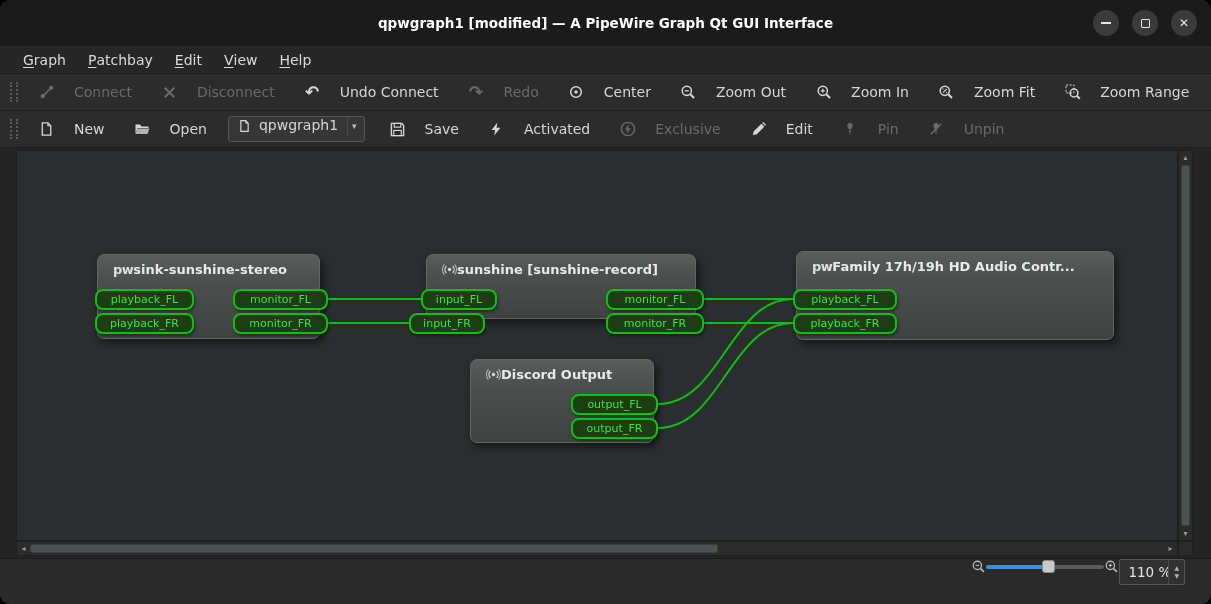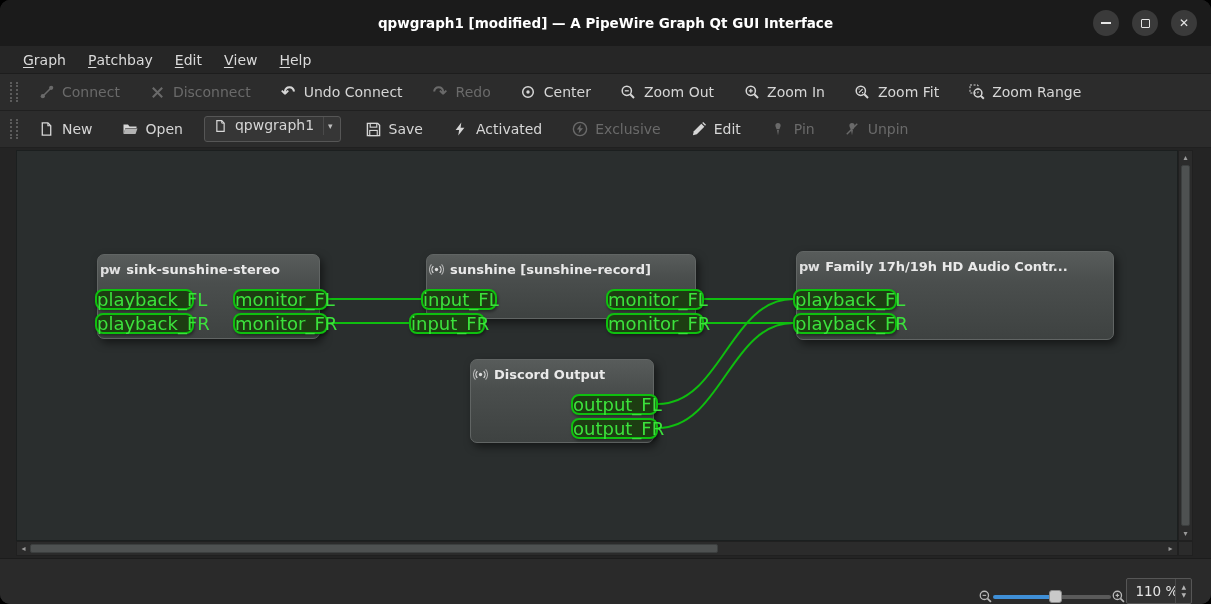--- a/index.html
+++ b/index.html
@@ -15,53 +15,53 @@
   .max-glyph { width:9px; height:9px; border:1.5px solid #e6e6e6; border-radius:1px; display:block; }
 
   
   .menubar { height:28px; background:#262626; display:flex; align-items:stretch; padding-left:12px; border-bottom:1px solid #1d1d1d; flex:none; }
   .menu-item { display:flex; align-items:center; padding:0 11px; color:#dadada; font-size:14px; }
   .accel { text-decoration:underline; text-underline-offset:2px; }
 
   
   .toolbar { height:37px; background:#2c2c2c; display:flex; align-items:center; border-bottom:1px solid #202020; padding-left:8px; flex:none; }
   .grip { width:8px; height:20px; border-left:2px dotted #5c5c5c; border-right:2px dotted #5c5c5c; margin:0 10px 0 2px; }
-  .tb-btn { display:flex; align-items:center; gap:7px; padding:0 10px; margin-right:9px; height:30px; color:#d6d6d6; font-size:14px; border-radius:3px; white-space:nowrap; }
+  .tb-btn { display:flex; align-items:center; gap:19px; padding:0 10px; margin-right:9px; height:30px; color:#d6d6d6; font-size:14px; border-radius:3px; white-space:nowrap; }
   .tb-btn.disabled { color:#6a6a6a; }
   .tbi { display:flex; align-items:center; justify-content:center; width:17px; height:17px; flex:none; }
   .tbi-uni { font-size:17px; line-height:17px; font-weight:bold; }
   .combo { display:flex; align-items:flex-start; height:26px; background:#363636; border:1px solid #565656; border-radius:3px; padding:0 3px 0 7px; margin:0 14px 0 2px; color:#d6d6d6; font-size:14px; gap:6px; }
   .combo-arrow { font-size:9px; color:#bdbdbd; padding:0 4px; margin-left:3px; border-left:1px solid #4a4a4a; height:18px; display:flex; align-items:center; }
 
   
   .main { flex:1; position:relative; background:#242424; }
   .canvas-frame { position:absolute; left:16px; top:2px; right:18px; bottom:2px; }
   .canvas { position:absolute; left:0; top:0; right:15px; bottom:15px; background:#2a2e2e; border:1px solid #1b1f1f; overflow:hidden; }
 
   .node { position:absolute; border-radius:7px; background:linear-gradient(180deg,#585c5b 0%,#4a4e4d 35%,#3e4241 100%); border:1px solid #616564; box-shadow:3px 4px 8px rgba(0,0,0,.5); }
-  .node-header { display:flex; align-items:center; gap:6px; padding:7px 10px 0 2px; }
+  .node-header { display:flex; align-items:center; padding:7px 10px 0 15px; }
   .node-title { color:#e9e9e9; font-weight:bold; font-size:13px; white-space:nowrap; overflow:hidden; }
   .pw-glyph { color:#e0e0e0; font-weight:bold; font-size:13px; line-height:13px; letter-spacing:-0.5px; }
 
-  .port { position:absolute; height:21px; border-radius:8px; background:#1d3d12; border:2px solid #0fc00f; color:#3ce23c; font-size:18px; line-height:17px; text-align:center; box-shadow:1px 2px 3px rgba(0,0,0,.4); white-space:nowrap; }
+  .port { position:absolute; height:21px; border-radius:8px; background:#1d3d12; border:2px solid #0fc00f; color:#3ce23c; font-size:11px; line-height:17px; text-align:center; box-shadow:1px 2px 3px rgba(0,0,0,.4); white-space:nowrap; }
 
   svg.connections { position:absolute; left:0; top:0; pointer-events:none; }
   svg.connections path { stroke:#0fbe0f; stroke-width:2; fill:none; pointer-events:stroke; }
 
   
   .vscroll { position:absolute; top:0; right:0; bottom:15px; width:15px; background:#2b2b2b; border:1px solid #202020; display:flex; flex-direction:column; }
   .hscroll { position:absolute; left:0; bottom:0; right:15px; height:15px; background:#2b2b2b; border:1px solid #202020; display:flex; flex-direction:row; align-items:stretch; }
   .sb-arrow { flex:none; width:13px; height:13px; display:flex; align-items:center; justify-content:center; color:#9a9a9a; font-size:8px; }
   .vthumb { flex:1; margin:1px 2px; background:#4e5151; border-radius:2px; border:1px solid #3c3f3f; }
   .hthumb { width:688px; margin:2px 0; background:#4e5151; border-radius:2px; border:1px solid #3c3f3f; }
   .htrack-rest { flex:1; }
   .sb-corner { position:absolute; right:0; bottom:0; width:15px; height:15px; background:#2b2b2b; border:1px solid #202020; }
 
   
-  .statusbar { height:46px; background:#2a2a2a; border-top:1px solid #1c1c1c; display:flex; align-items:flex-end; justify-content:flex-end; padding-right:19px; gap:0; flex:none; }
+  .statusbar { height:46px; background:#2a2a2a; border-top:1px solid #1c1c1c; display:flex; align-items:flex-start; justify-content:flex-end; padding-right:26px; gap:0; flex:none; }
   .sb-mag { color:#b8b8b8; display:flex; align-items:center; }
   .zoom-slider { position:relative; width:118px; height:15px; }
   .zs-fill { position:absolute; left:0; top:6px; height:4px; width:52%; background:#3f8fd6; border-radius:2px; }
   .zs-rest { position:absolute; left:52%; right:0; top:6px; height:4px; background:#5a5a5a; border-radius:2px; }
   .zs-handle { position:absolute; left:calc(52% - 6px); top:1px; width:13px; height:13px; background:#c9c9c9; border:1px solid #8a8a8a; border-radius:3px; }
   .spinbox { display:flex; align-items:center; height:26px; background:#313131; border:1px solid #565656; border-radius:2px; }
   .spin-input { width:48px; background:transparent; border:none; outline:none; color:#e4e4e4; font-size:13.5px; padding-left:8px; font-family:"DejaVu Sans","Liberation Sans",sans-serif; }
   .spin-arrows { display:flex; flex-direction:column; border-left:1px solid #4a4a4a; height:100%; justify-content:center; }
   .spin-arrows span { font-size:6px; color:#b5b5b5; line-height:8px; padding:0 5px; }
 </style>

